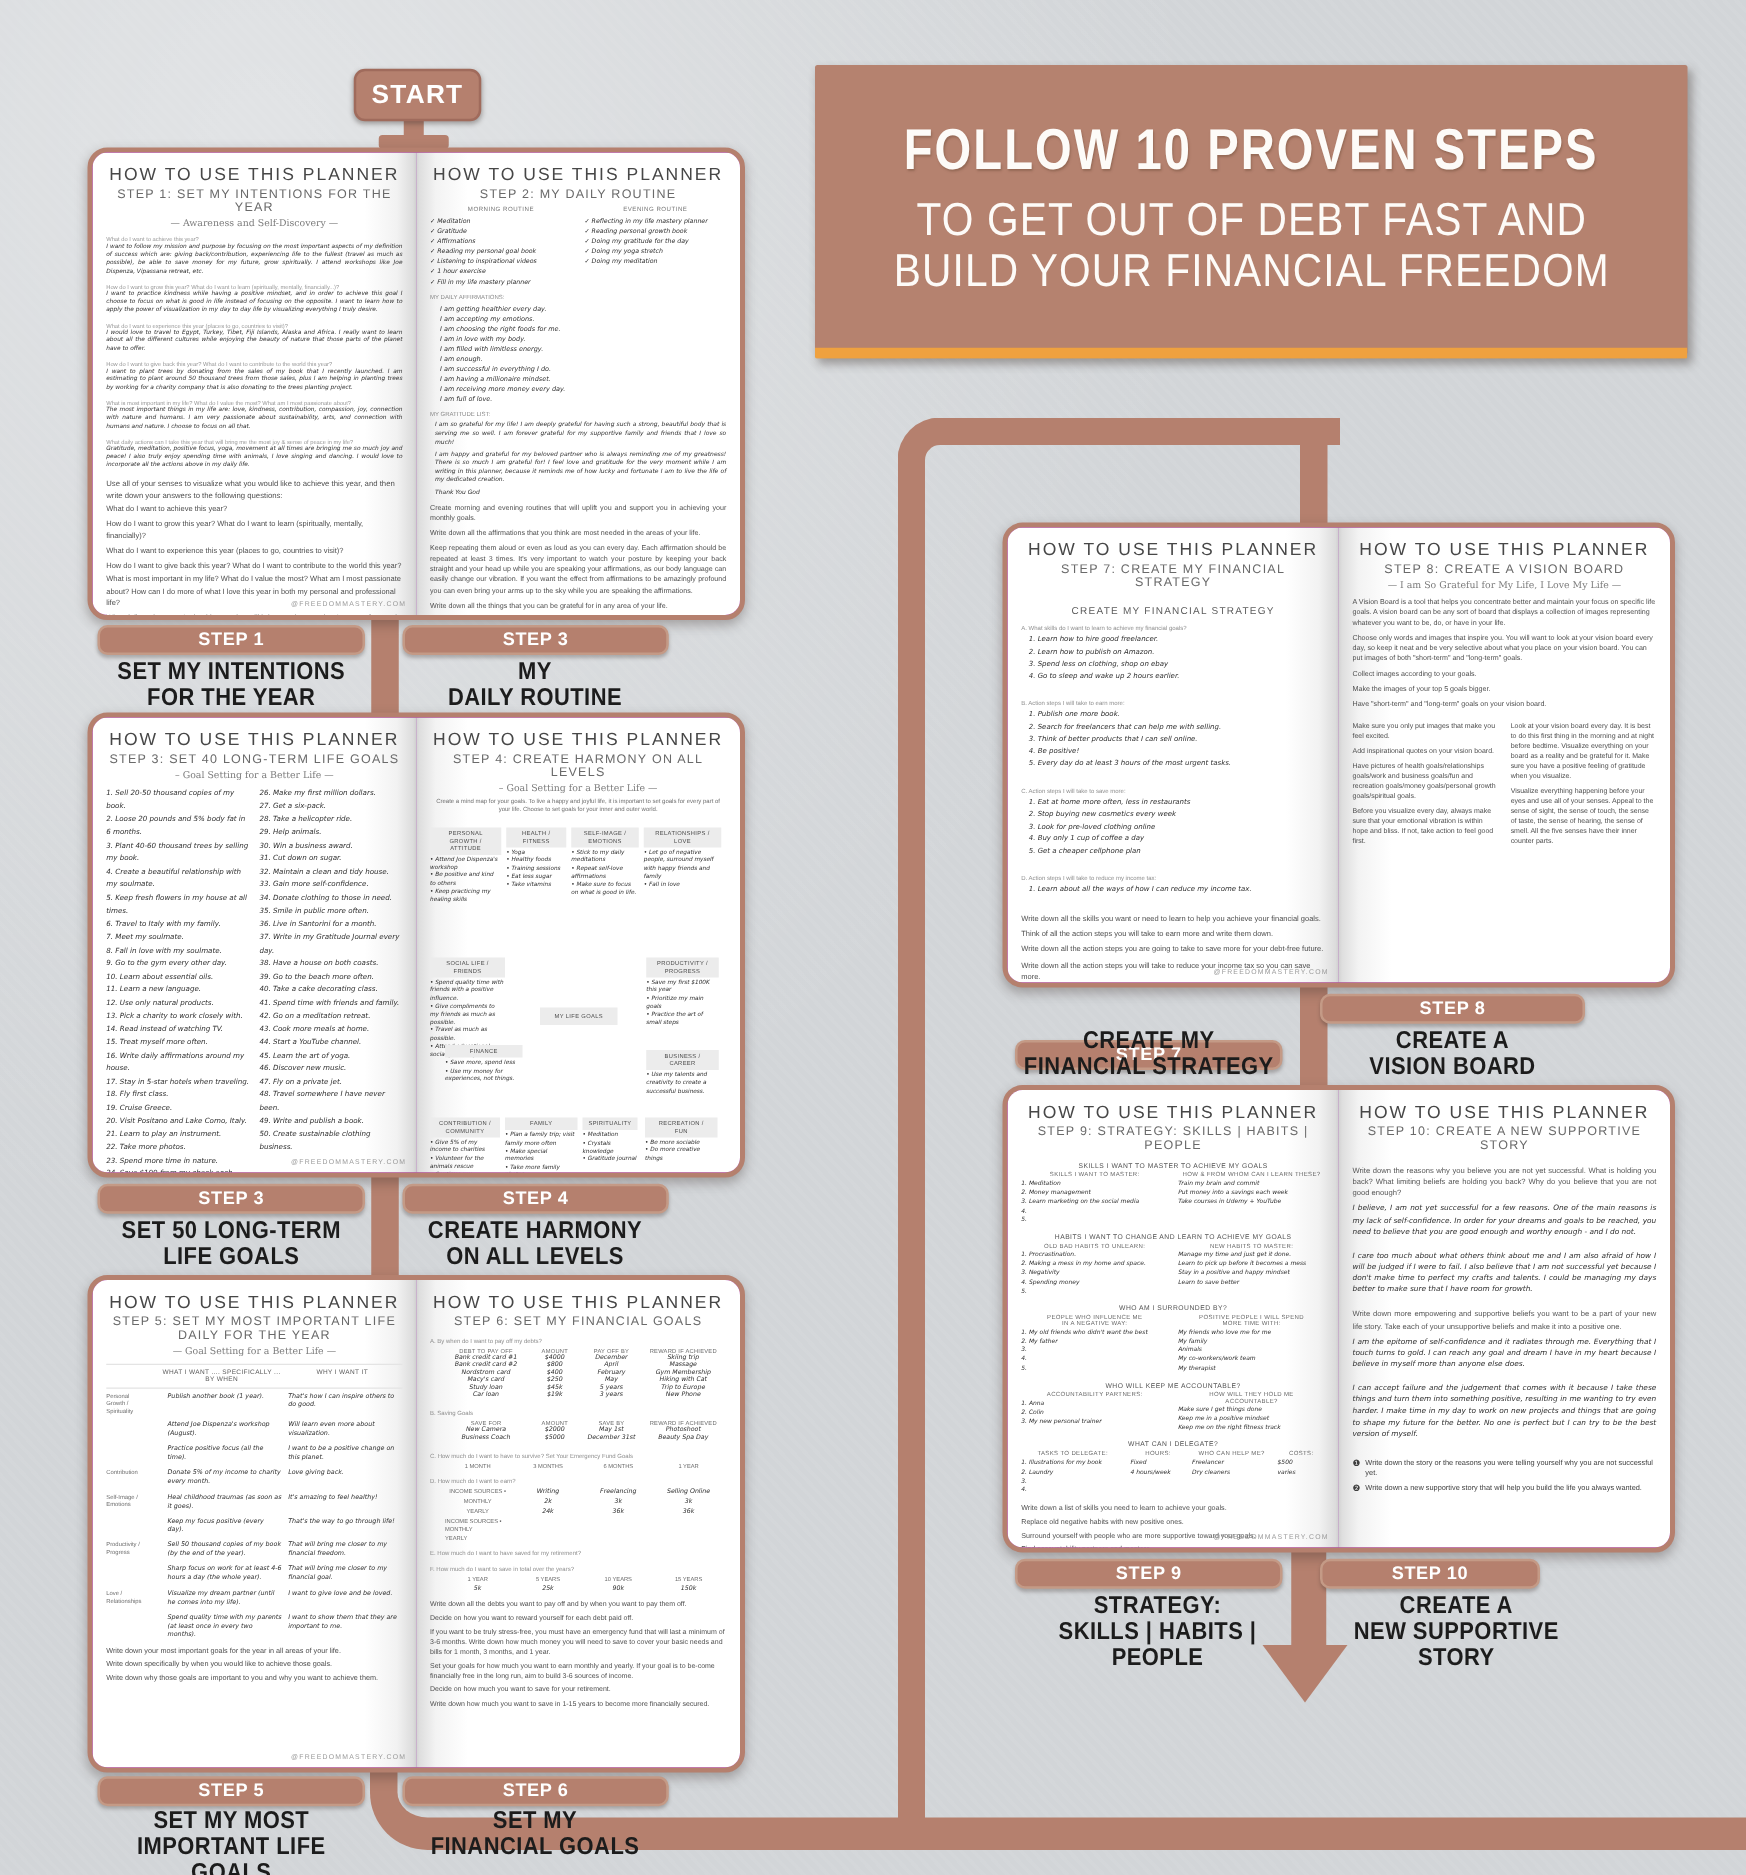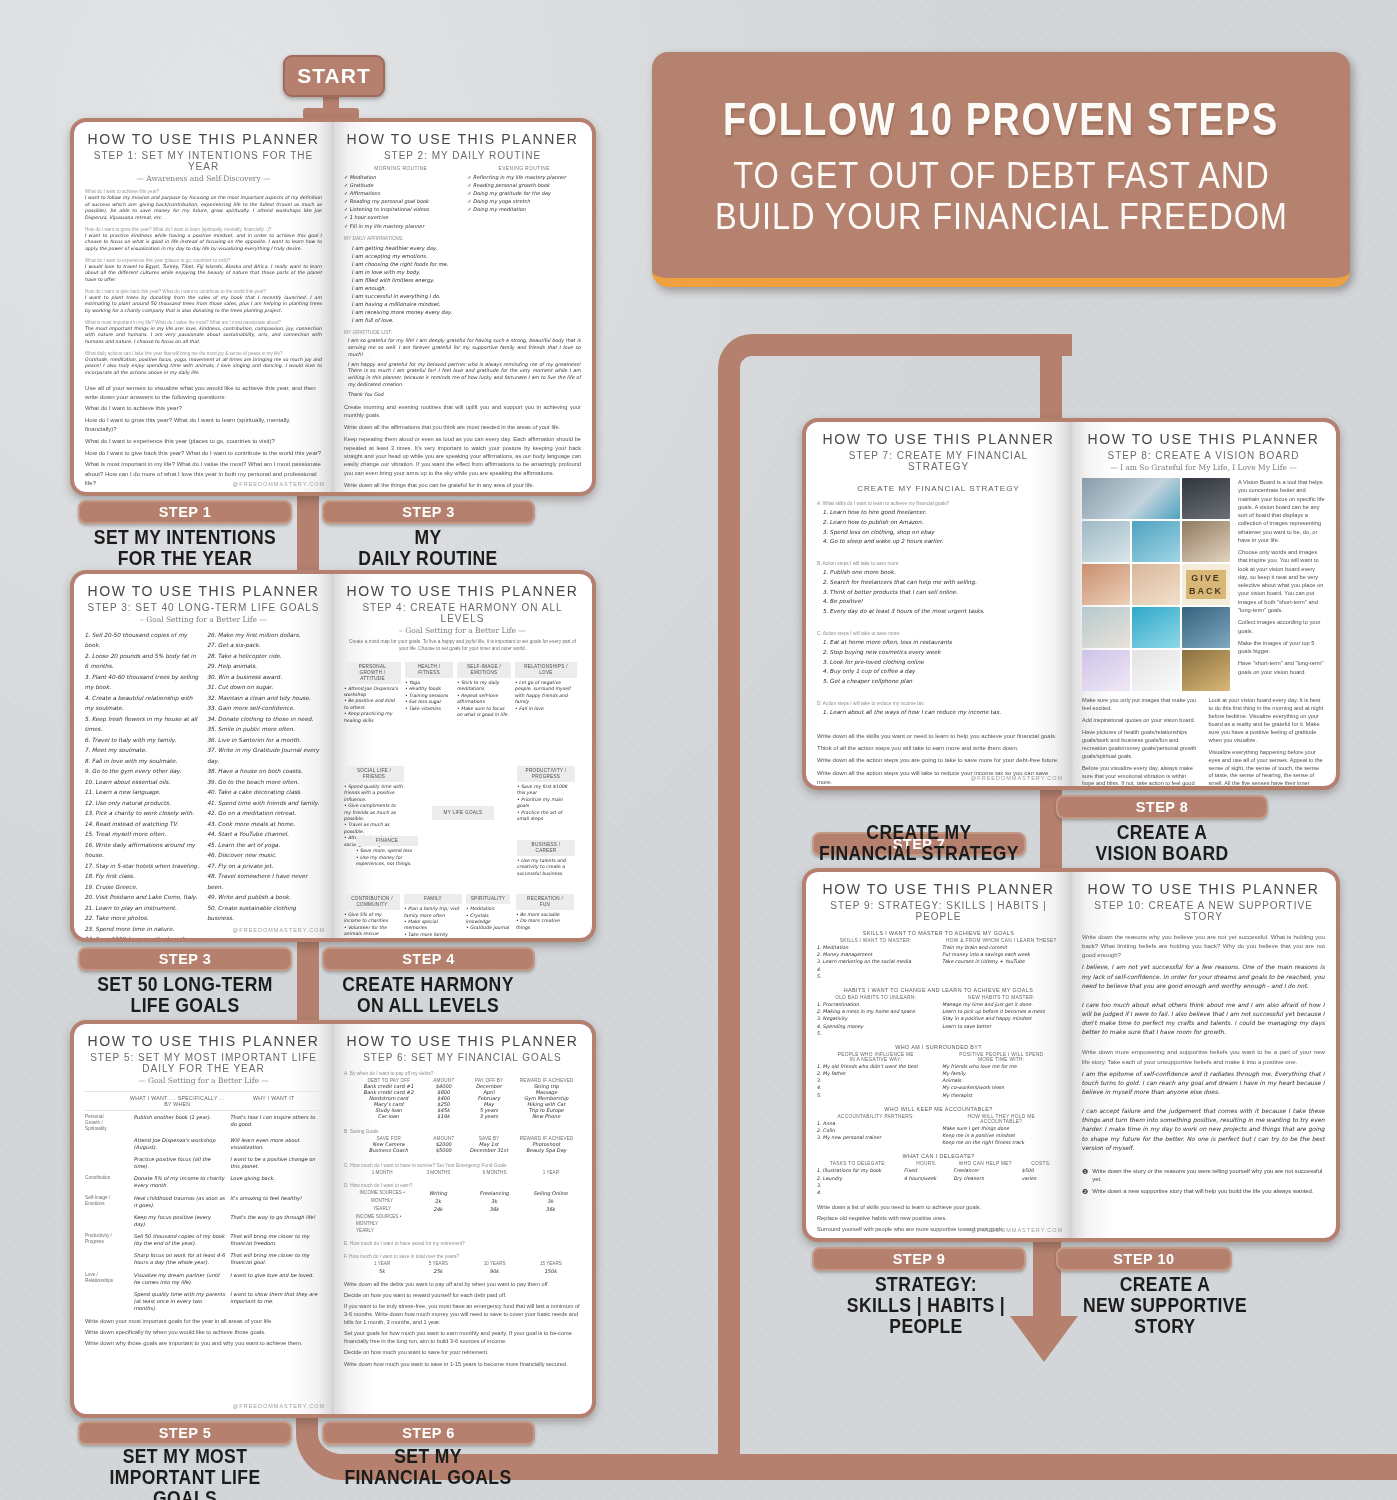--- a/index.html
+++ b/index.html
@@ -16,21 +16,21 @@
            border-left:22px solid #b5806e;border-bottom:26px solid #b5806e;
            border-bottom-left-radius:46px;box-sizing:border-box;z-index:0}
   #conn-tr{position:absolute;left:718px;top:334px;width:354px;height:1146px;background:none;
            border-left:22px solid #b5806e;border-top:22px solid #b5806e;
            border-top-left-radius:34px;box-sizing:border-box;z-index:0}
   
   .start-badge{left:283px;top:55px;width:98px;height:38px;background:#b5806e;border:2px solid #a06b5c;
     border-radius:9px;color:#fff;font-weight:700;font-size:21px;letter-spacing:1px;
     display:flex;align-items:center;justify-content:center;z-index:3;box-shadow:0 2px 4px rgba(60,50,45,.4)}
   
-  .banner{left:652px;top:52px;width:698px;height:226px;background:#b5826f;border-radius:16px;
+  .banner{left:652px;top:52px;width:698px;height:226px;background:#b5826f;border-radius:2px;
     border-bottom:9px solid #efa13f;box-shadow:3px 4px 8px rgba(60,50,45,.4);
     display:flex;flex-direction:column;align-items:center;justify-content:center;z-index:2;color:#fdfbf8}
   .banner-title{font-size:46px;font-weight:700;letter-spacing:2px;transform:scaleX(.82);white-space:nowrap;
     text-shadow:1px 2px 2px rgba(90,60,40,.35)}
   .banner-sub{font-size:37px;font-weight:400;letter-spacing:1px;line-height:1.1;text-align:center;
     transform:scaleX(.88);white-space:pre-line;margin-top:10px}
   
   .spread{position:absolute;display:flex;background:#a21caf;border:4px solid #b5806e;border-radius:16px;
     overflow:hidden;box-shadow:0 4px 9px rgba(60,50,45,.35);z-index:2;box-sizing:border-box}
   .page{flex:1;position:relative;padding:9px 11px;box-sizing:border-box;overflow:hidden}
@@ -668,39 +668,20 @@
         <p>Write down all the action steps you are going to take to save more for your debt-free future.</p>
         <p>Write down all the action steps you will take to reduce your income tax so you can save more.</p>
       </div>
     <div class="sitefoot">@FREEDOMMASTERY.COM</div>
   </div>
   <div class="page pr">
     <div class="ptitle">HOW TO USE THIS PLANNER</div>
     <div class="psub">STEP 8: CREATE A VISION BOARD</div>
     <div class="ptag">— I am So Grateful for My Life, I Love My Life —</div>
     <div class="p8flex">
-      <div class="collage">
-        <div class="tile t-house"></div>
-        <div class="tile t-car"></div>
-        <div class="tile t-bath"></div>
-        <div class="tile t-pool"></div>
-        <div class="tile t-key"></div>
-        <div class="tile t-yoga"></div>
-        <div class="tile t-heart"></div>
-        <div class="tile t-give">
-            <span>GIVE
-BACK</span>
-          </div>
-        <div class="tile t-beach1"></div>
-        <div class="tile t-palm"></div>
-        <div class="tile t-yacht"></div>
-        <div class="tile t-art"></div>
-        <div class="tile t-white"></div>
-        <div class="tile t-gold"></div>
-      </div>
       <div class="p8side">
 
       <p>A Vision Board is a tool that helps you concentrate better and maintain your focus on specific life goals. A vision board can be any sort of board that displays a collection of images representing whatever you want to be, do, or have in your life.</p>
           <p>Choose only words and images that inspire you. You will want to look at your vision board every day, so keep it neat and be very selective about what you place on your vision board. You can put images of both "short-term" and "long-term" goals.</p>
           <p>Collect images according to your goals.</p>
           <p>Make the images of your top 5 goals bigger.</p>
           <p>Have "short-term" and "long-term" goals on your vision board.</p>
         </div>
     </div>
     <div class="p8cols">

